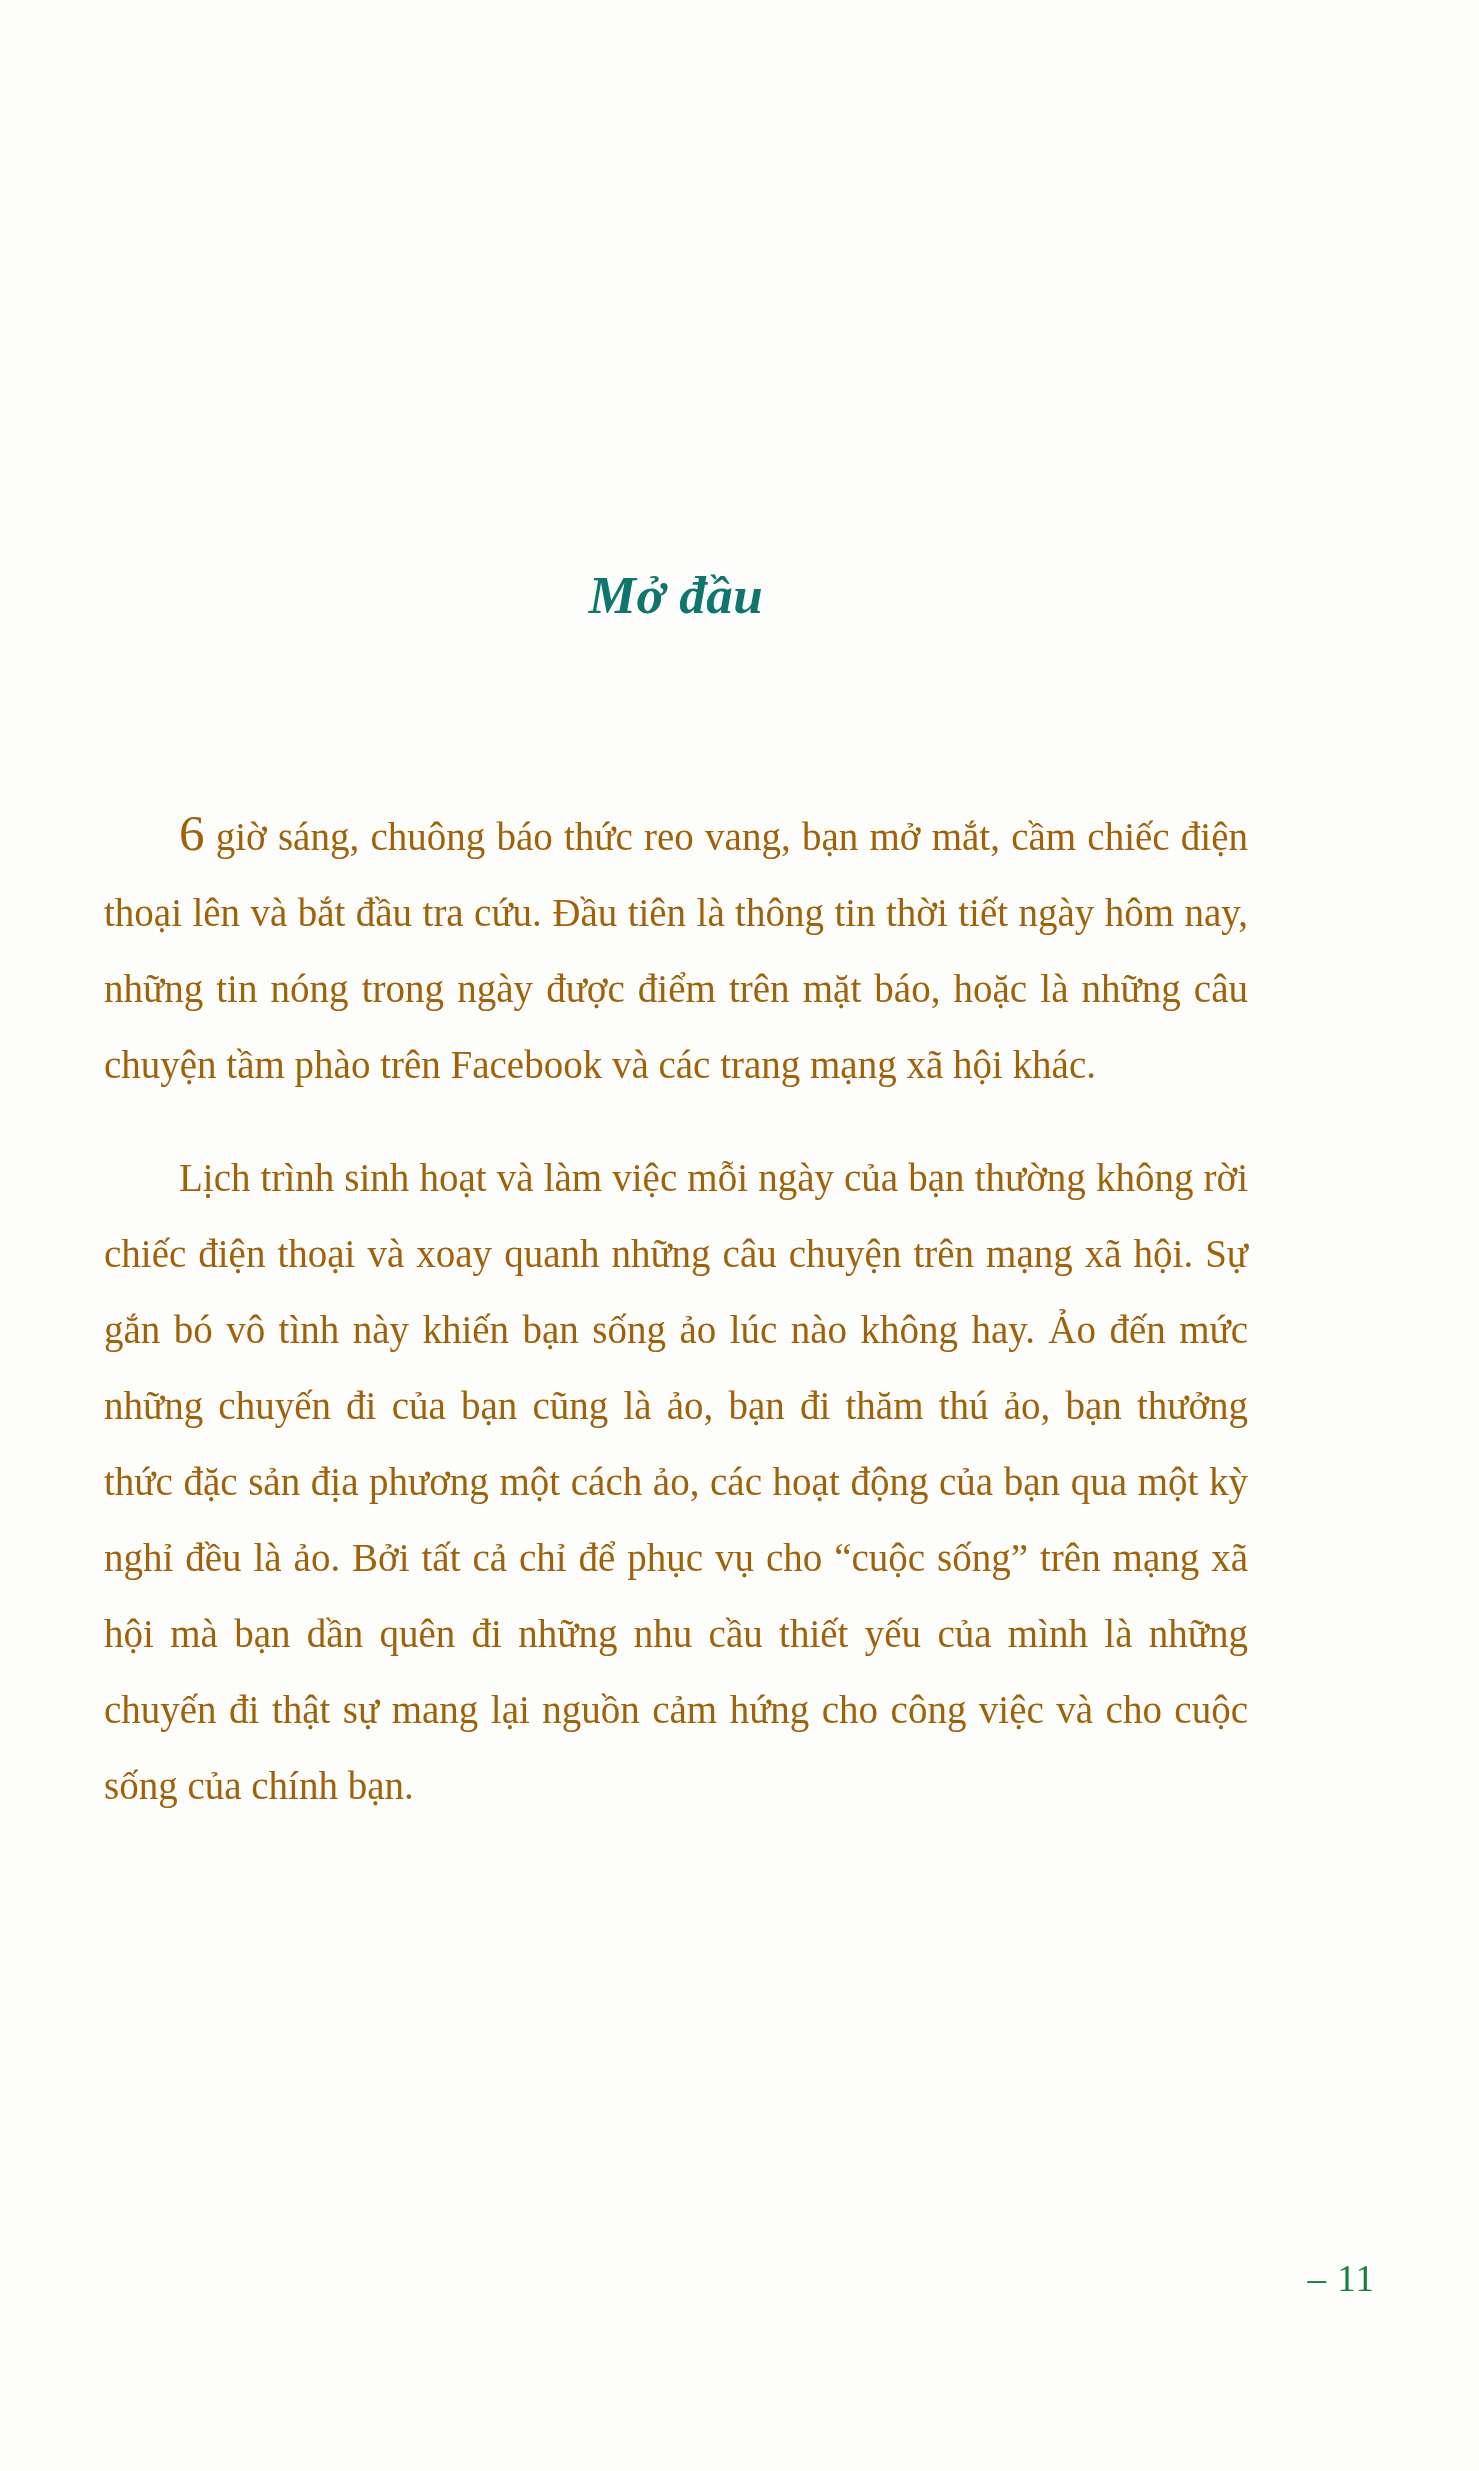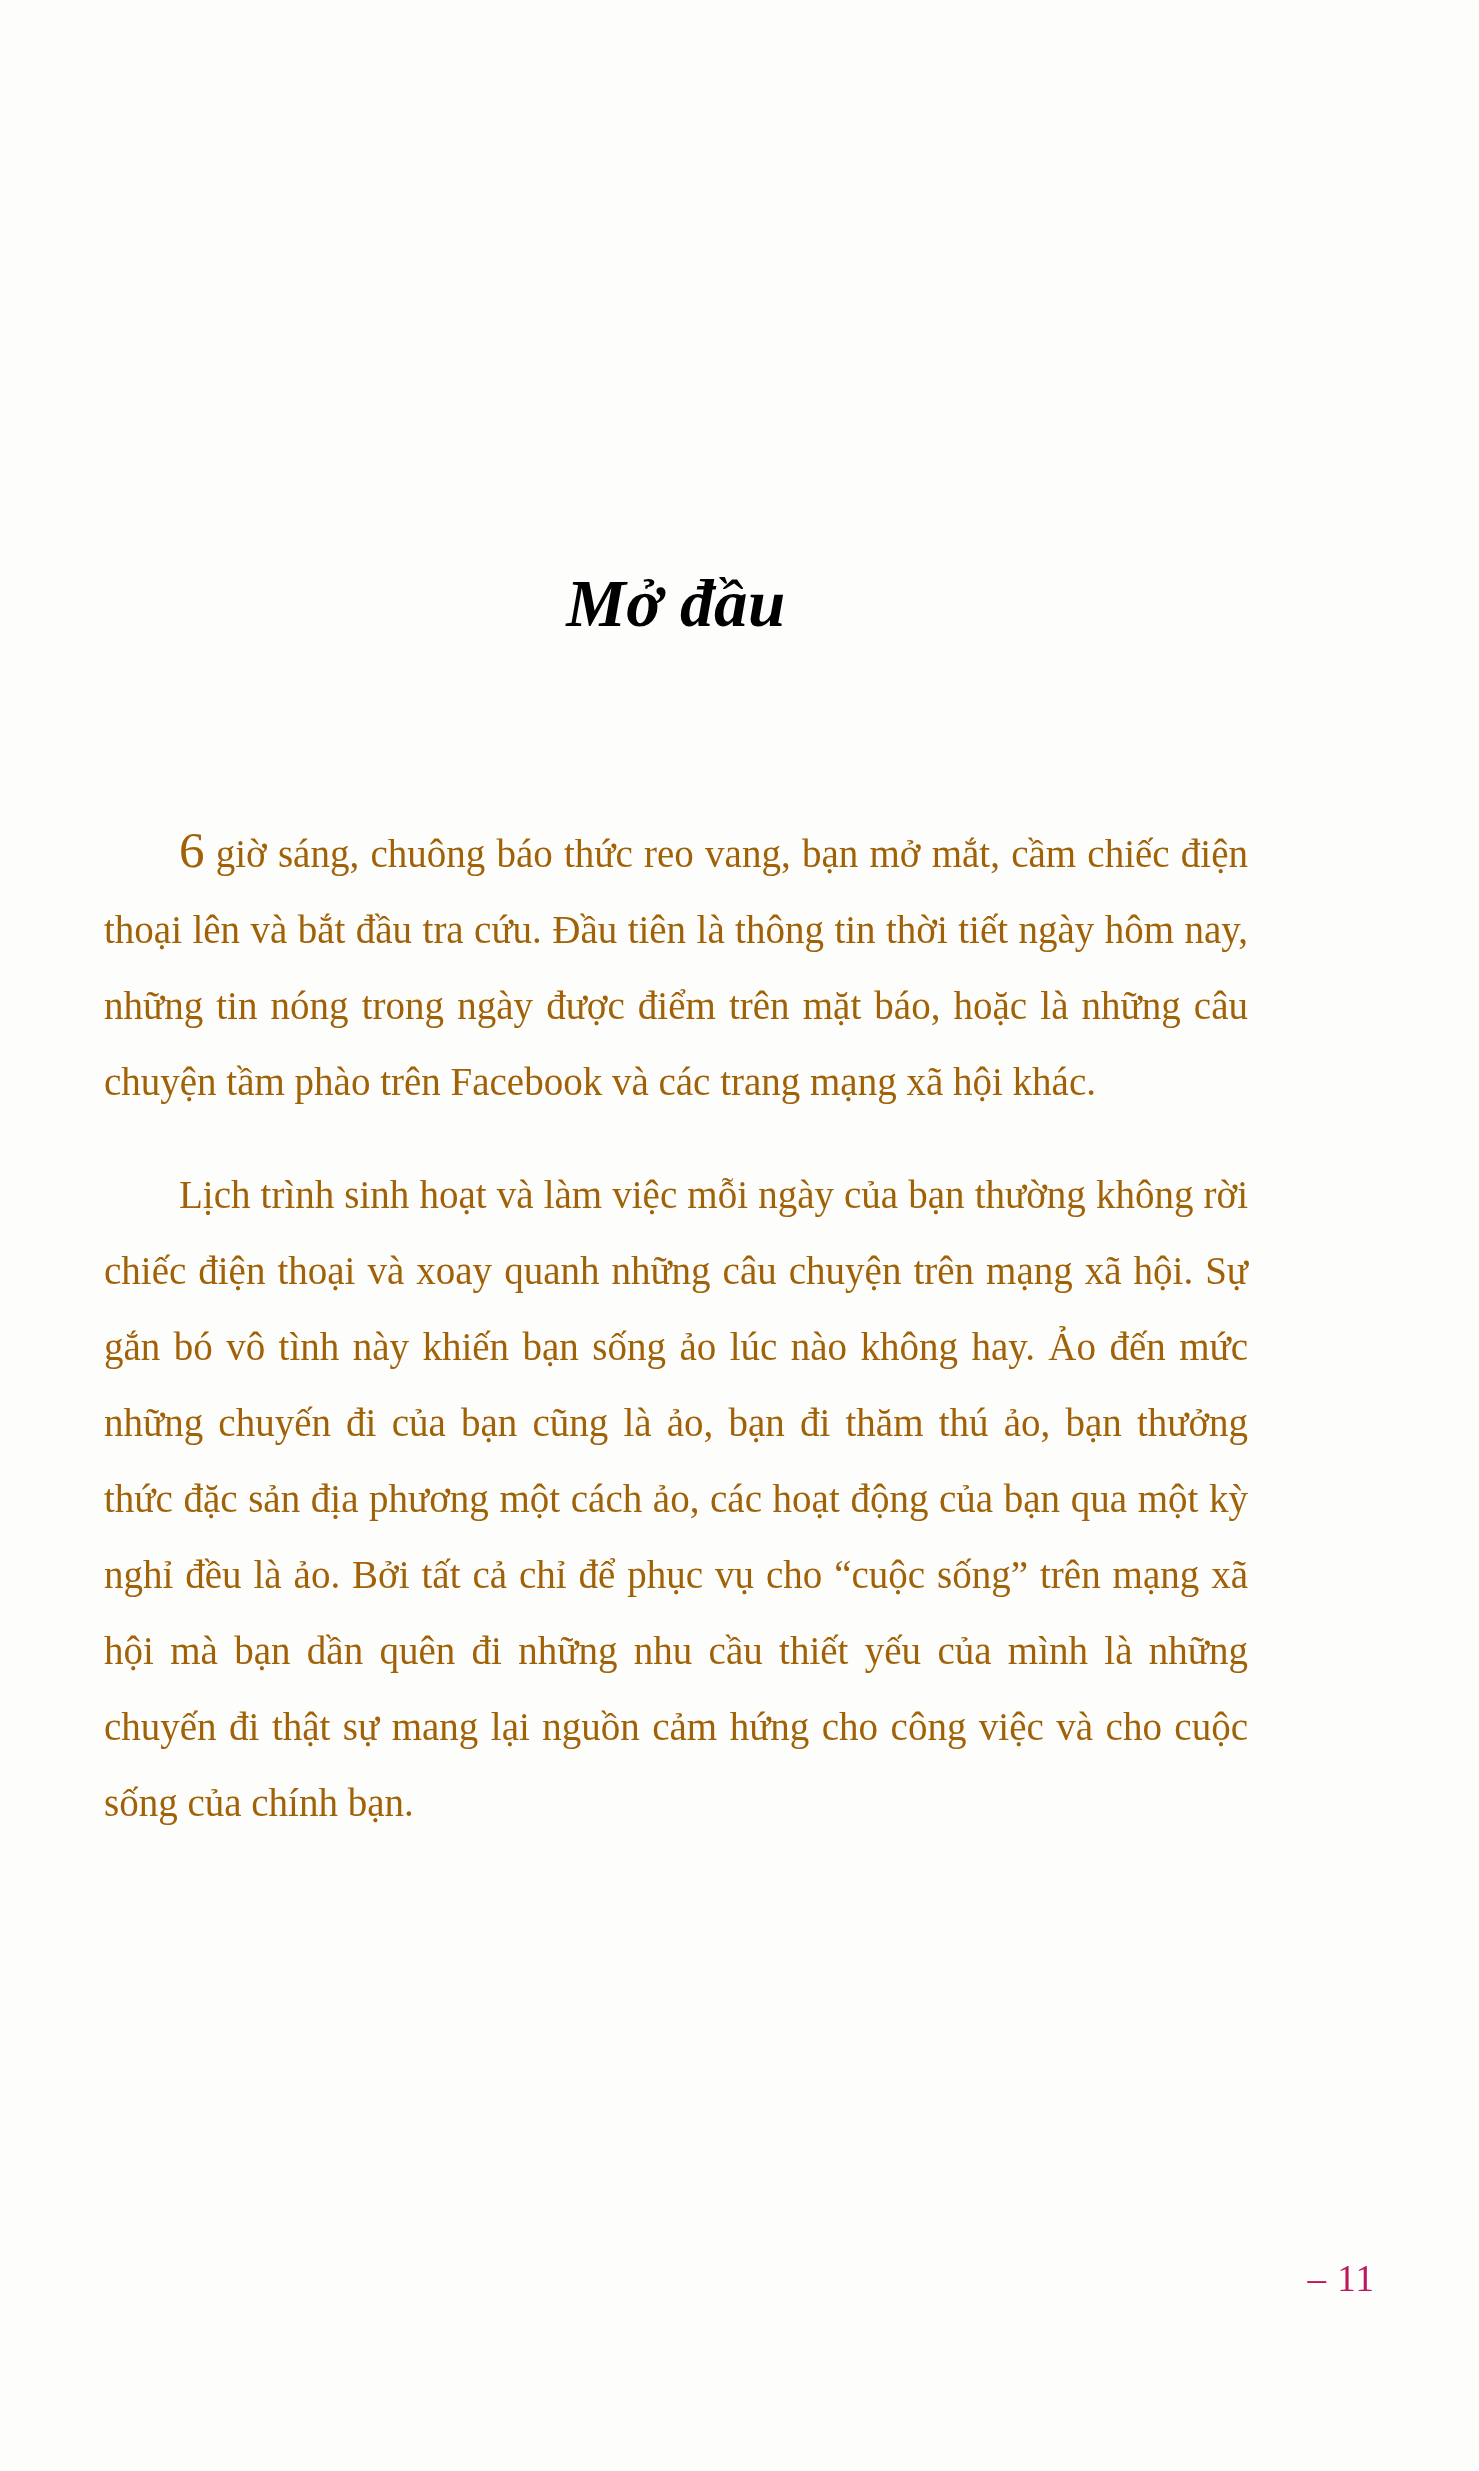--- a/index.html
+++ b/index.html
@@ -25,23 +25,23 @@
     position: absolute;
     left: 104px;
     top: 0;
     width: 1144px;
     height: 2472px;
   }
   .chapter-title {
     margin-top: 565px;
     text-align: center;
     font-style: italic;
-    font-size: 67px;
+    font-size: 53px;
     letter-spacing: 0.5px;
-    color: #000000;
+    color: #0f766e;
     font-family: "Liberation Serif", serif;
   }
   .body-text {
     margin-top: 174px;
     font-size: 39px;
     line-height: 76px;
     text-align: justify;
     text-justify: inter-word;
     color: #a16207;
   }
@@ -54,21 +54,21 @@
   }
   .dropcap {
     font-size: 51px;
     line-height: 1;
   }
   .folio {
     position: absolute;
     right: 104px;
     bottom: 172px;
     font-size: 37px;
-    color: #be185d;
+    color: #15803d;
     letter-spacing: 1px;
   }
 </style>
 </head>
 <body>
 
 <div class="page">
   <div class="content">
 
     <h1 class="chapter-title">Mở đầu</h1>

